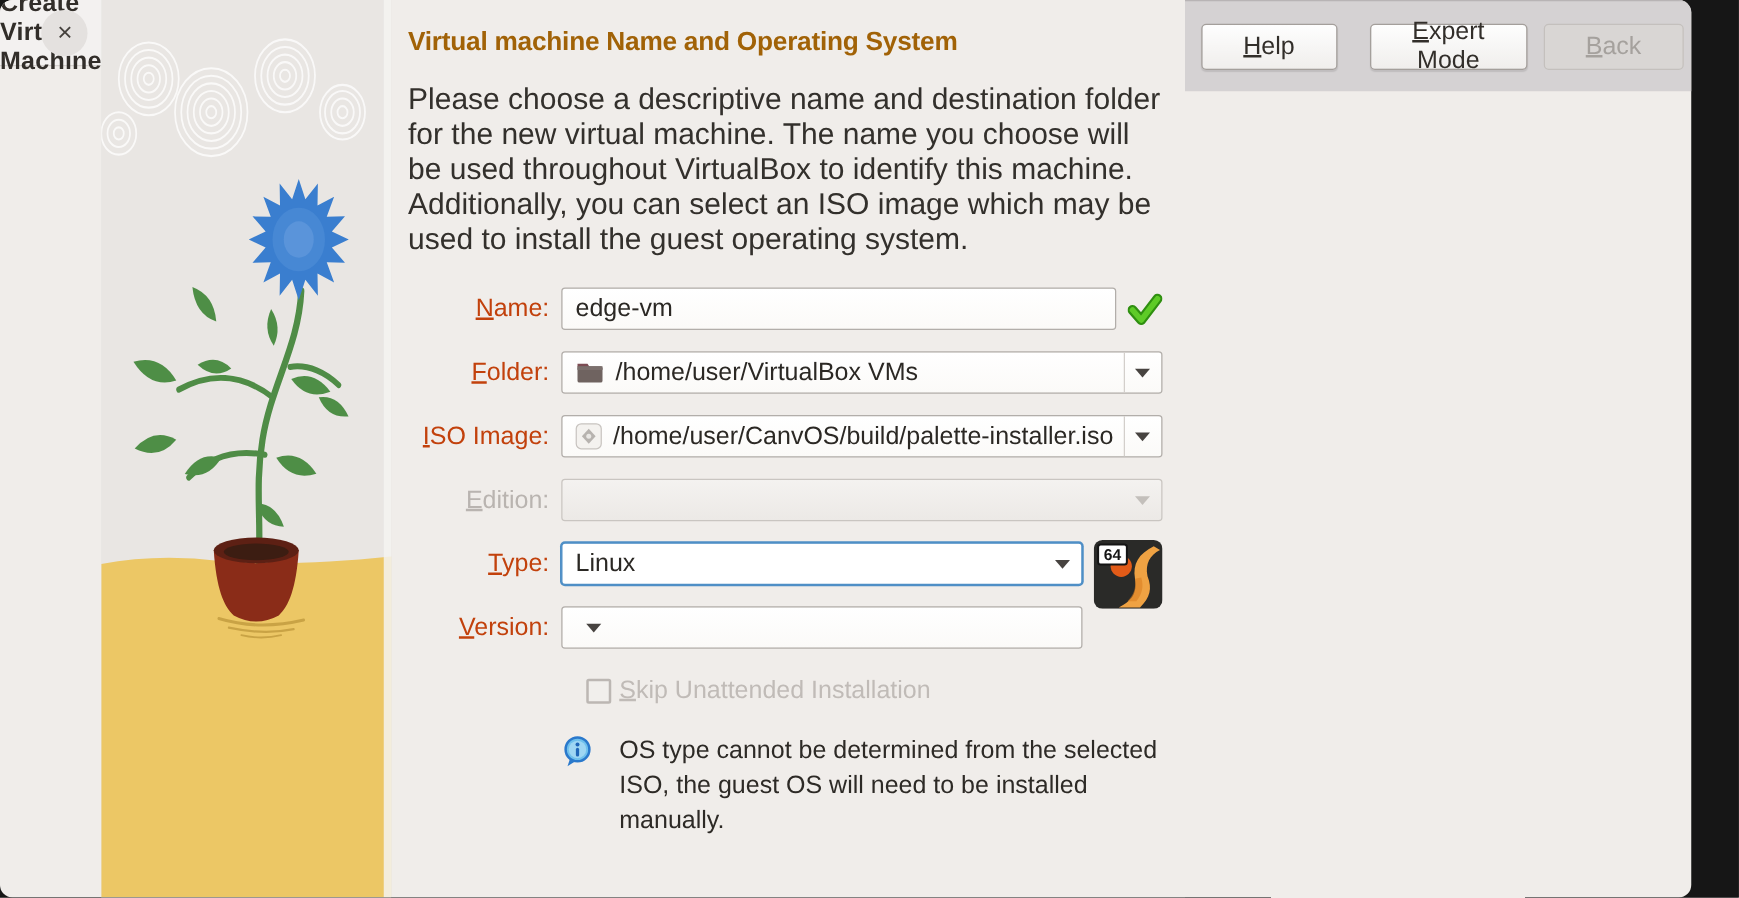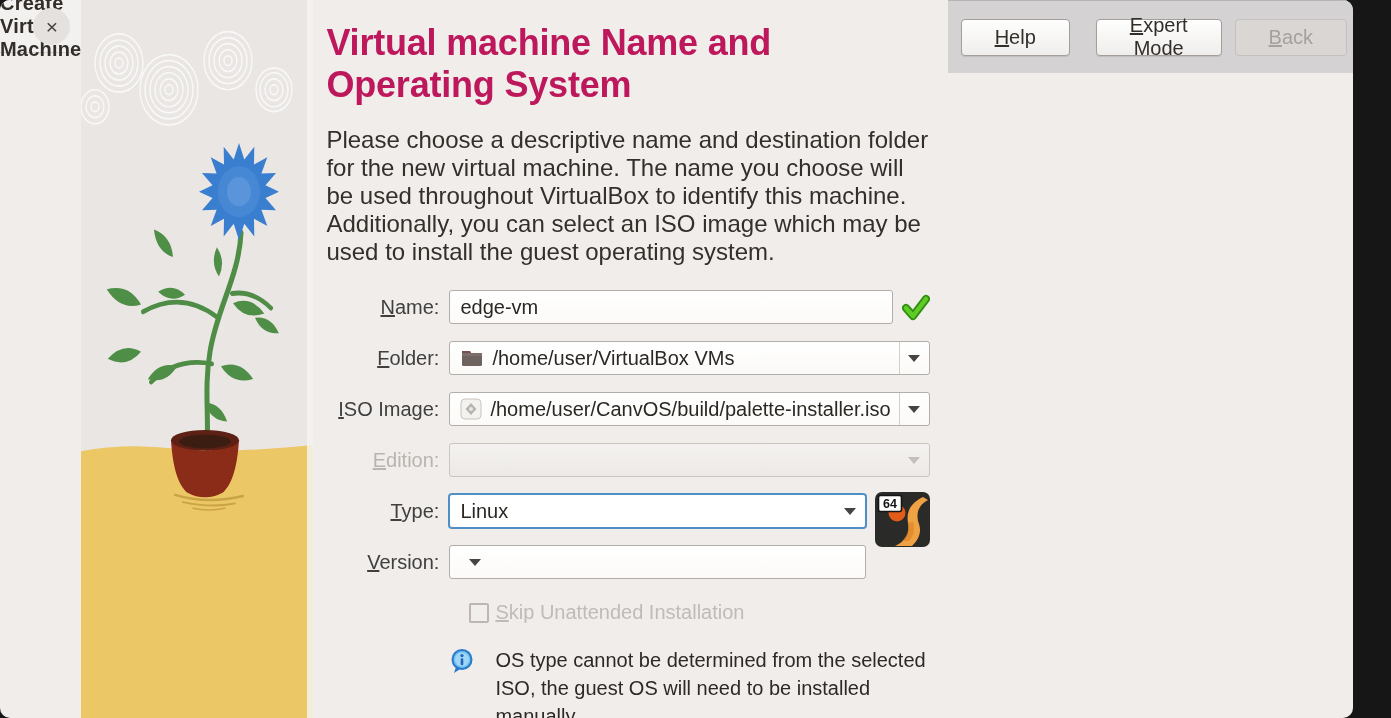--- a/index.html
+++ b/index.html
@@ -36,33 +36,33 @@
   }
 
   
   .body { flex: 1; display: flex; min-height: 0; background: #f0edea; }
 
   .sidebar { width: 232px; flex: 0 0 232px; background: #e9e6e3; }
   .sidebar svg { display: block; width: 100%; height: 100%; }
 
   .main { flex: 1; padding: 16px 18px 0 13px; min-width: 0; }
   .page-heading {
-    font-size: 36px; font-weight: bold; color: #be185d;
+    font-size: 21px; font-weight: bold; color: #a16207;
     margin: 6px 0 20px 0; letter-spacing: -0.2px;
   }
   .page-desc {
     font-size: 24px; line-height: 28px; color: #33302c;
     max-width: 1130px; margin-bottom: 24px;
   }
 
   
   .form-row { display: flex; align-items: center; margin-bottom: 17px; position: relative; }
   .form-label {
     width: 113px; flex: 0 0 113px; text-align: right; margin-right: 10px;
-    font-size: 20px; color: #404040; white-space: nowrap;
+    font-size: 20px; color: #c2410c; white-space: nowrap;
   }
   .form-label.disabled { color: #b9b4b0; }
   .mnemonic { display: inline-block; }
   .mnemonic::first-letter { text-decoration: underline; }
 
   .field, .combo {
     height: 34px; display: flex; align-items: center;
     border: 1px solid #b2aeaa; border-radius: 3px;
     background: linear-gradient(#ffffff, #fbfaf8);
     font-size: 20px; color: #2b2824;

